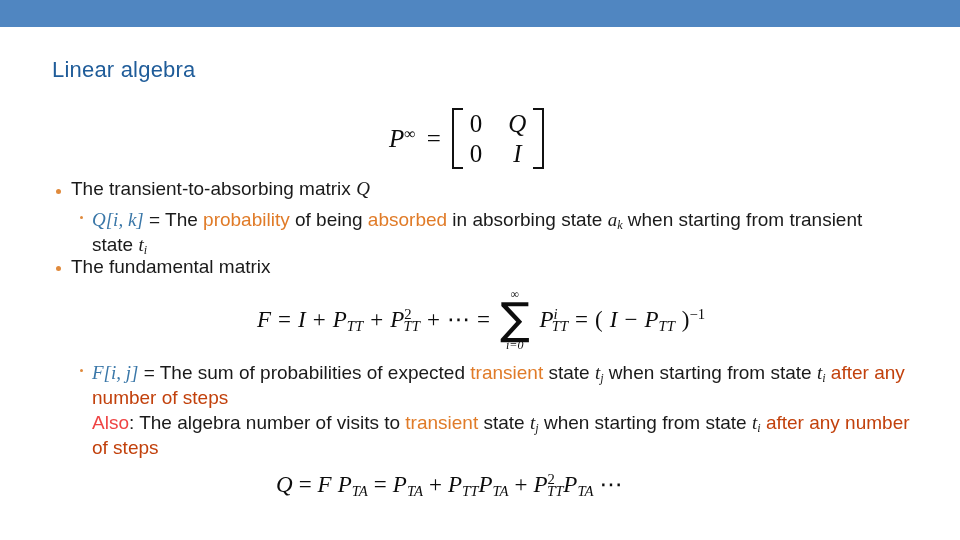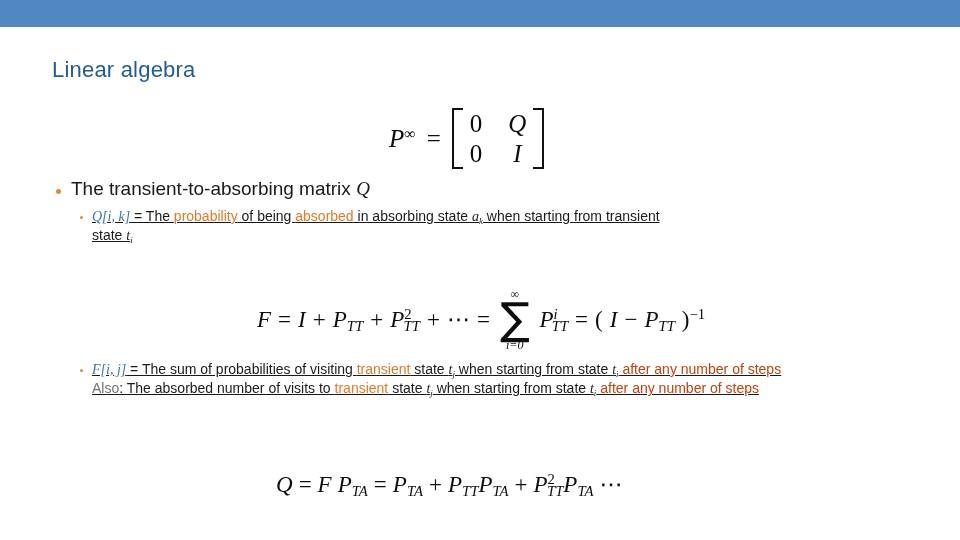--- a/index.html
+++ b/index.html
@@ -113,31 +113,30 @@
     border-radius: 50%;
     margin-top: 9px;
     margin-right: 9px;
     flex: none;
   }
   .lvl1-text {
     font-size: 19px;
     color: #1a1a1a;
   }
   .lvl2-text {
-    font-size: 14px;
+    font-size: 19px;
     color: #1a1a1a;
     white-space: normal;
     line-height: 1.32;
-    text-decoration: underline;
   }
 
   
   .c-orange { color: #e07b28; }
   .c-blue   { color: #c2410c; }
-  .c-red    { color: #737373; }
+  .c-red    { color: #ef4444; }
   .c-steel  { color: #3a77a8; }
   .c-dark   { color: #1a1a1a; }
 
   .mi {
     font-family: "Liberation Serif", serif;
     font-style: italic;
   }
 
   
   #formula-F {
@@ -211,20 +210,24 @@
   <div class="bullet-row" style="left:56px; top:178px;">
     <span class="dot-l1" style="background: rgb(224, 138, 60);"></span>
     <span class="lvl1-text"><span>The transient-to-absorbing matrix</span>&nbsp;<span class="mi">Q</span></span>
   </div>
 
   <div class="bullet-row" style="left:80px; top:207px; width:845px;">
     <span class="dot-l2" style="background: rgb(224, 138, 60);"></span>
     <span class="lvl2-text"><span class="mi c-steel">Q[i, k]</span><span class="c-dark"> = The </span><span class="c-orange">probability</span><span class="c-dark"> of being </span><span class="c-orange">absorbed</span><span class="c-dark"> in absorbing state </span><span class="mi"><span>a</span><sub>k</sub></span><span class="c-dark"> when starting from transient</span><br><span class="c-dark">state </span><span class="mi"><span>t</span><sub>i</sub></span></span>
   </div>
 
+  <div class="bullet-row" style="left:56px; top:256px;">
+    <span class="dot-l1" style="margin-top: 10px; background: rgb(224, 138, 60);"></span>
+    <span class="lvl1-text">The fundamental matrix</span>
+  </div>
 
   <div class="mathblock" id="formula-F">
     <span>F</span>
     <span class="op">=</span>
     <span>I</span>
     <span class="op">+</span>
     <span><span>P</span><sub>TT</sub></span>
     <span class="op">+</span>
     <span><span>P</span><sup style="font-style:normal">2</sup><sub style="margin-left:-8px">TT</sub></span>
     <span class="op">+</span>
@@ -240,22 +243,22 @@
     <span class="op">(</span>
     <span>I</span>
     <span class="op">−</span>
     <span><span>P</span><sub>TT</sub></span>
     <span class="op"><span>)</span><sup style="font-style:normal">−1</sup></span>
   </div>
 
   <div class="bullet-row" style="left:80px; top:360px; width:850px;">
     <span class="dot-l2" style="background: rgb(224, 138, 60);"></span>
     <span class="lvl2-text">
-      <span class="mi c-steel">F[i, j]</span><span class="c-dark"> = The sum of probabilities of visiting </span><span class="c-orange">transient</span><span class="c-dark"> state </span><span class="mi"><span>t</span><sub>j</sub></span><span class="c-dark"> when starting from state </span><span class="mi"><span>t</span><sub>i</sub></span><span class="c-blue"> after any number of steps</span><br>
-      <span class="c-red">Also</span><span class="c-dark">: The absorbed number of visits to </span><span class="c-orange">transient</span><span class="c-dark"> state </span><span class="mi"><span>t</span><sub>j</sub></span><span class="c-dark"> when starting from state </span><span class="mi"><span>t</span><sub>i</sub></span><span class="c-blue"> after any number of steps</span>
+      <span class="mi c-steel">F[i, j]</span><span class="c-dark"> = The sum of probabilities of expected </span><span class="c-orange">transient</span><span class="c-dark"> state </span><span class="mi"><span>t</span><sub>j</sub></span><span class="c-dark"> when starting from state </span><span class="mi"><span>t</span><sub>i</sub></span><span class="c-blue"> after any number of steps</span><br>
+      <span class="c-red">Also</span><span class="c-dark">: The algebra number of visits to </span><span class="c-orange">transient</span><span class="c-dark"> state </span><span class="mi"><span>t</span><sub>j</sub></span><span class="c-dark"> when starting from state </span><span class="mi"><span>t</span><sub>i</sub></span><span class="c-blue"> after any number of steps</span>
     </span>
   </div>
 
   <div class="mathblock" id="formula-Q">
     <span>Q</span>
     <span class="op">=</span>
     <span>F</span>
     <span><span>P</span><sub>TA</sub></span>
     <span class="op">=</span>
     <span><span>P</span><sub>TA</sub></span>

